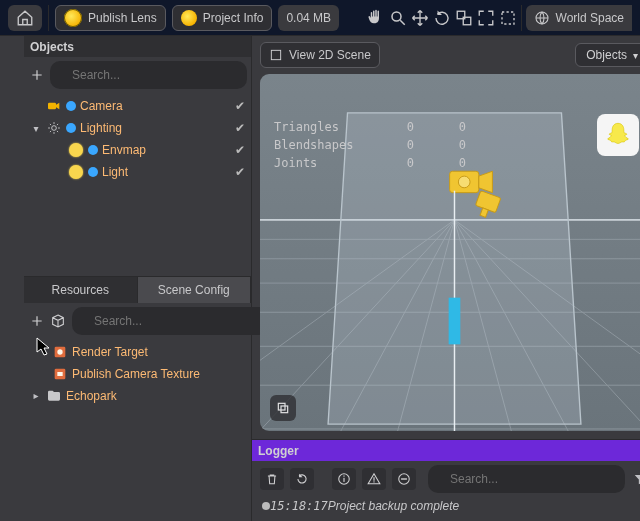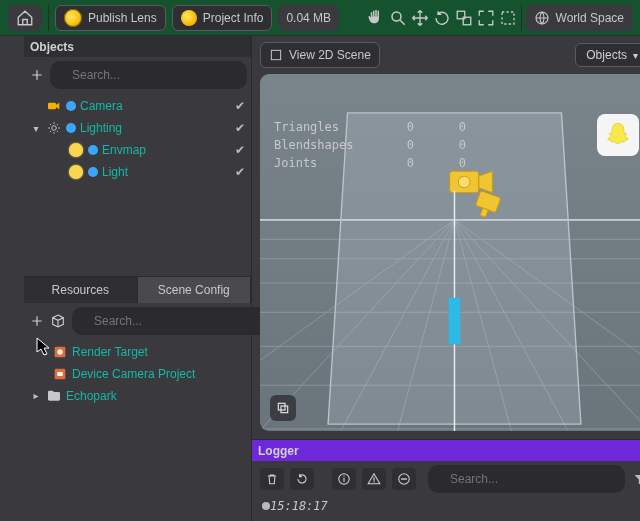--- a/index.html
+++ b/index.html
@@ -8,21 +8,21 @@
     background: #3a3a3e;
     color: #c8c8ca;
     font-size: 12px;
     width: 640px;
     height: 521px;
     overflow: hidden;
   }
   .root { display: flex; flex-direction: column; width: 640px; height: 521px; }
   .toolbar {
     display: flex; align-items: center; gap: 6px;
-    background: #14532d; height: 36px; padding: 0 8px;
+    background: #0f172a; height: 36px; padding: 0 8px;
     border-bottom: 1px solid #2a2a2c;
   }
   .tb-btn {
     background: #3a3a3e; border: none; border-radius: 6px;
     height: 26px; min-width: 26px; padding: 0 8px;
     display: inline-flex; align-items: center; gap: 6px;
     color: #c8c8ca; font-size: 12px; cursor: pointer;
   }
   .tb-btn.strong { background: #2f2f33; border: 1px solid #5a5a5f; }
   .tb-icon { width: 18px; height: 18px; display: inline-block; }
@@ -51,21 +51,21 @@
     position:absolute; left:6px; top:3px; color:#888; pointer-events:none;
   }
   .tree { padding: 2px 0; flex: 1; overflow: auto; }
   .tree-row {
     display:flex; align-items:center; gap:4px; padding: 2px 6px 2px 6px; height:22px;
   }
   .chev { width:12px; text-align:center; color:#c0c0c4; font-size:10px; }
   .node-icon { width:16px; height:16px; display:inline-flex; align-items:center; justify-content:center; }
   .dot { width:10px; height:10px; border-radius:50%; display:inline-block; }
   .dot.blue { background:#3aa7ff; }
-  .row-label { flex:1; white-space:nowrap; overflow:hidden; text-overflow:ellipsis; color:#14b8a6; }
+  .row-label { flex:1; white-space:nowrap; overflow:hidden; text-overflow:ellipsis; color:#fdba74; }
   .row-right { margin-left:auto; display:flex; gap:6px; }
   .check { color:#bbb; font-size:12px; }
   .tabs {
     display:flex; border-top:1px solid #2a2a2c; background:#3a3a3e;justify-content:space-between;
   }
   .tab {
     flex:1; text-align:center; padding:6px 0; font-size:12px; color:#c8c8ca; background:#2f2f32;
     border-right:1px solid #2a2a2c; cursor:pointer;
   }
   .tab.inactive { background:#4a4a4e; }
@@ -351,21 +351,21 @@
           </span>
           <span class="row-label">Render Target</span>
         </div>
         <div class="tree-row">
           <span class="node-icon">
             <svg viewBox="0 0 24 24" width="16" height="16">
                 <rect x="4" y="4" width="16" height="16" rx="2" fill="#e06c3d"></rect>
                 <rect x="8" y="9" width="8" height="6" fill="#fff6e8"></rect>
               </svg>
           </span>
-          <span class="row-label">Device Camera Project</span>
+          <span class="row-label">Publish Camera Texture</span>
         </div>
         <div class="tree-row parent">
           <span class="chev">▸</span>
           <span class="node-icon folder-ic">
             <svg viewBox="0 0 24 24" width="16" height="16">
                 <path fill="#c8c8ca" d="M3 6a2 2 0 0 1 2-2h5l2 2h7a2 2 0 0 1 2 2v9a2 2 0 0 1-2 2H5a2 2 0 0 1-2-2Z"></path>
               </svg>
           </span>
           <span class="row-label">Echopark</span>
         </div>
@@ -519,17 +519,18 @@
           </div>
           <button class="icon-btn filter-ic">
             <svg viewBox="0 0 24 24" width="14" height="14">
                 <path fill="#c0c0c4" d="M3 5h18l-7 8v6l-4 2v-8Z"></path>
               </svg>
           </button>
         </div>
         <div class="log-entry">
           <span class="log-dot"></span>
           <span class="log-time">15:18:17</span>
+          <span>Project backup complete</span>
         </div>
       </div>
     </div>
   </div>
 </div>
 
 </body></html>

